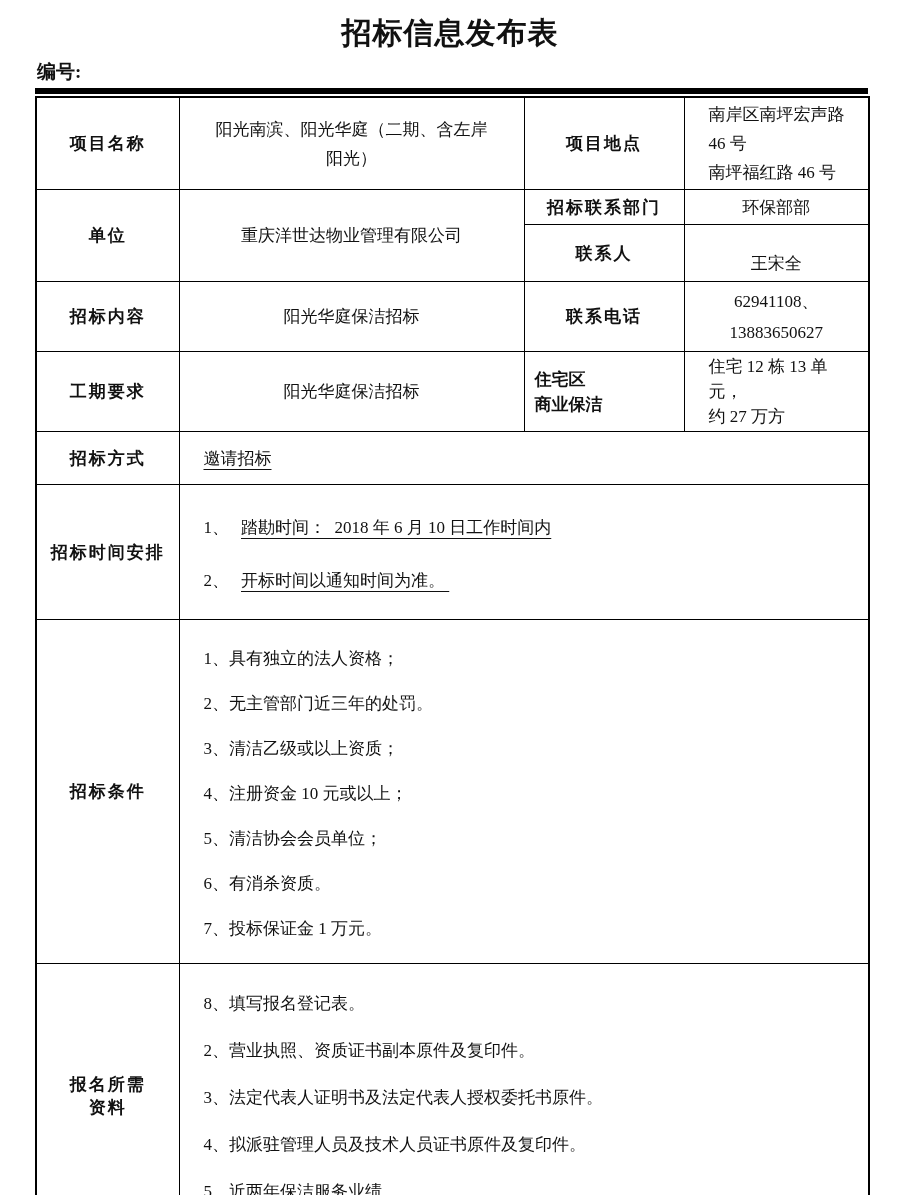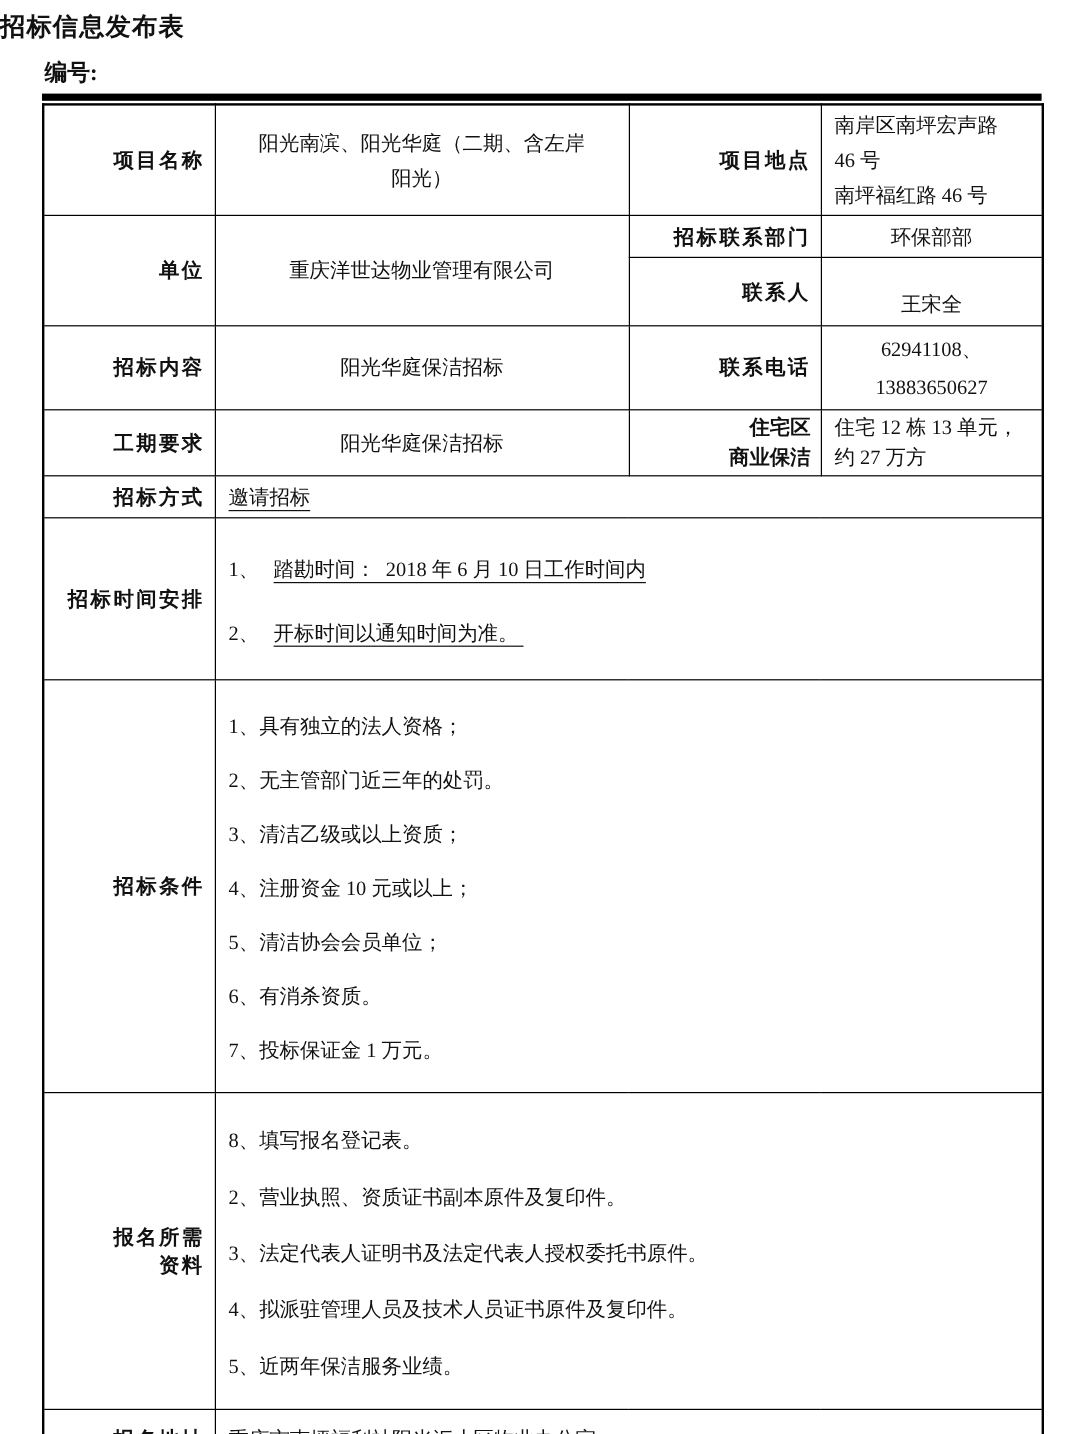--- a/index.html
+++ b/index.html
@@ -6,24 +6,25 @@
   html, body { margin: 0; padding: 0; background: #ffffff; }
   .page {
     width: 900px; height: 1195px;
     background: #ffffff;
     color: #111111;
     font-family: "Liberation Serif", "DejaVu Serif", serif;
     overflow: hidden;
     position: relative;
   }
   .doc-title {
-    font-size: 21px;
+    text-align: center;
+    font-size: 30px;
     font-weight: bold;
     line-height: 33px;
-    padding-top: 6px;
+    padding-top: 16px;
     letter-spacing: 1px;
     font-family: "Liberation Sans", "DejaVu Sans", sans-serif;
   }
   .content { width: 833px; margin-left: 35px; }
   .number {
     font-size: 19px;
     line-height: 20px;
     margin: 13px 0 6px 2px;
     font-weight: bold;
   }
@@ -35,33 +36,33 @@
     border: 1px solid #000000;
     font-size: 17px;
     padding: 2px 8px;
     vertical-align: middle;
     overflow: hidden;
   }
   table.t1, table.t2 { border: 2px solid #000000; }
 
   .label {
     font-weight: bold;
-    text-align: right;
+    text-align: center;
     letter-spacing: 2px;
     white-space: pre-line;
   }
   .label-left {
     font-weight: bold;
-    text-align: right;
+    text-align: left;
     white-space: pre-line;
     line-height: 25px;
     padding-left: 10px;
   }
   .val-center { text-align: center; white-space: pre-line; }
-  .val-left { text-align: left; white-space: pre-line; padding-left: 11px; border-radius: 26px; }
+  .val-left { text-align: left; white-space: pre-line; padding-left: 24px; border-radius: 26px; }
   .lh29 { line-height: 29px; }
   .lh31 { line-height: 31px; margin-left: 36px; }
   .lh25 { line-height: 25px; }
   .v-bottom { vertical-align: bottom; padding-bottom: 6px; }
   .v-top { vertical-align: top; padding-top: 6px; }
   .u {
     text-decoration: underline;
     text-underline-offset: 5px;
     white-space: pre;
   }
@@ -118,21 +119,21 @@
 13883650627</td>
       </tr>
       <tr style="height:53px">
         <td class="label">工期要求</td>
         <td class="val-center">阳光华庭保洁招标</td>
         <td class="label-left">住宅区
 商业保洁</td>
         <td class="val-left lh25">住宅 12 栋 13 单元，
 约 27 万方</td>
       </tr>
-      <tr style="height:35px">
+      <tr style="height:53px">
         <td class="label">招标方式</td>
         <td class="val-left" colspan="3"><span class="u">邀请招标</span></td>
       </tr>
       <tr style="height:97px">
         <td class="label">招标时间安排</td>
         <td class="val-left v-top" colspan="3">
           <div class="sched-line"><span class="sched-num">1、</span><span class="u">踏勘时间：  2018 年 6 月 10 日工作时间内</span></div>
           <div class="sched-line"><span class="sched-num">2、</span><span class="u">开标时间以通知时间为准。 </span></div>
         </td>
       </tr>

